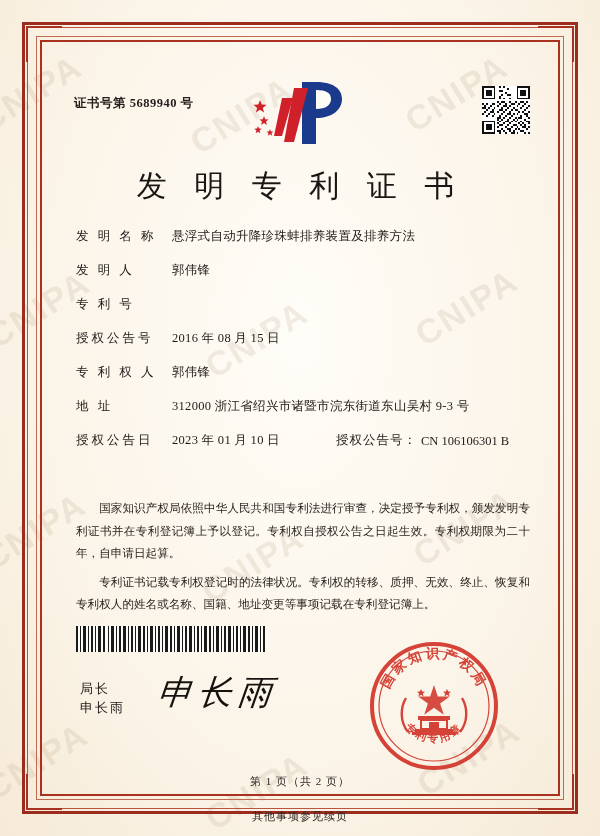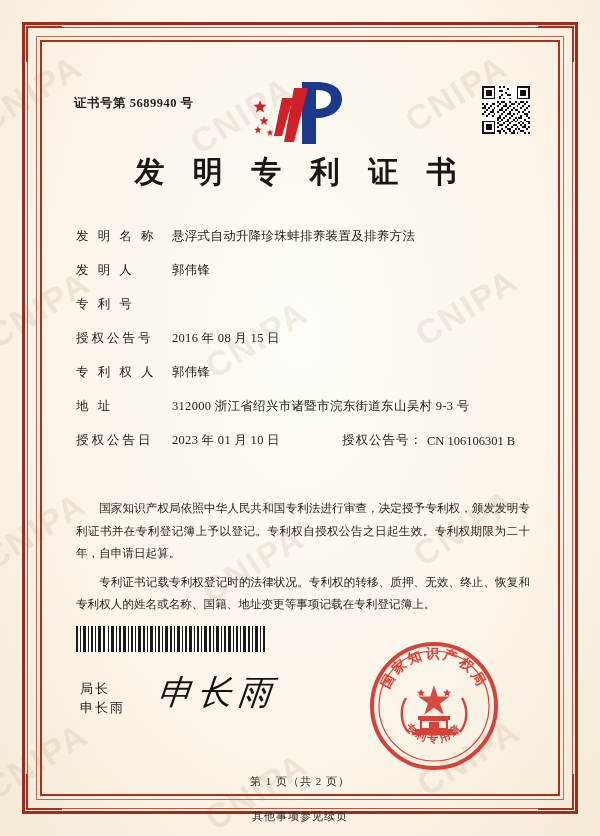--- a/index.html
+++ b/index.html
@@ -131,26 +131,26 @@
     transform: translateX(-50%);
     width: 108px;
     height: 72px;
   }
 
   
   .title {
     position: absolute;
     left: 0;
     right: 0;
-    top: 104px;
+    top: 118px;
     text-align: center;
     font-size: 30px;
     letter-spacing: 9px;
     color: #1a1614;
-    font-weight: 700;
+    font-weight: 400;
     font-family: "DejaVu Serif", serif;
   }
 
   
   .fields {
     position: absolute;
     left: 28px;
     right: 20px;
     top: 180px;
   }
@@ -168,21 +168,21 @@
     white-space: nowrap;
   }
   .row .val {
     flex: 1 1 auto;
     letter-spacing: 0.3px;
   }
   .row.inline2 { display: flex; }
   .row .lbl2 {
     flex: 0 0 auto;
     letter-spacing: 1px;
-    margin-left: 14px;
+    margin-left: 8px;
   }
   .row .val2 {
     flex: 0 0 auto;
     margin-left: 4px;
   }
   .half-left { flex: 0 0 252px; display: flex; }
   .half-left .lbl { width: 96px; flex: 0 0 96px; }
 
   
   .paras {

